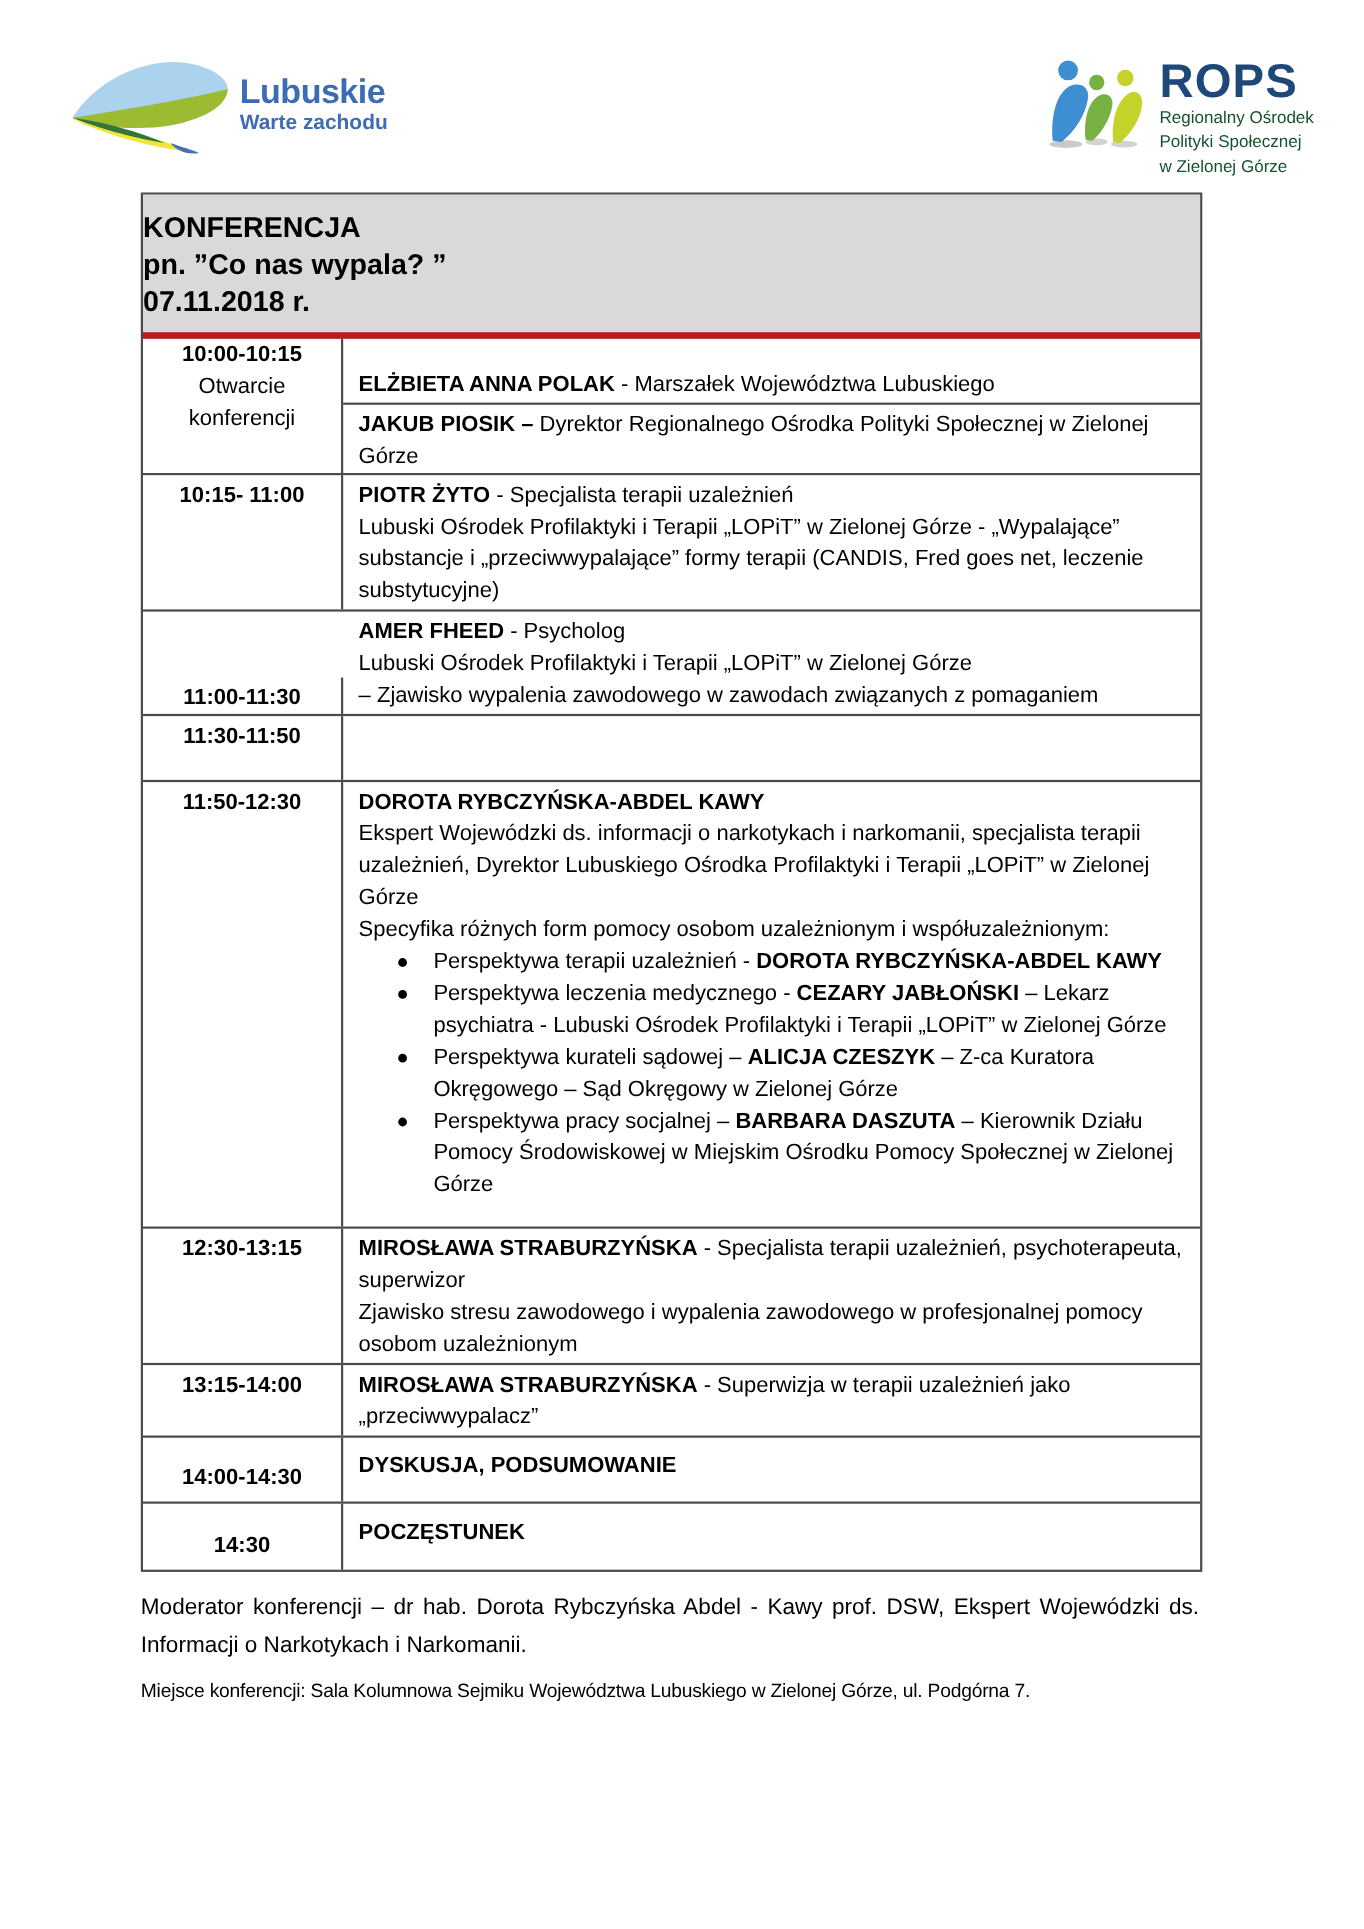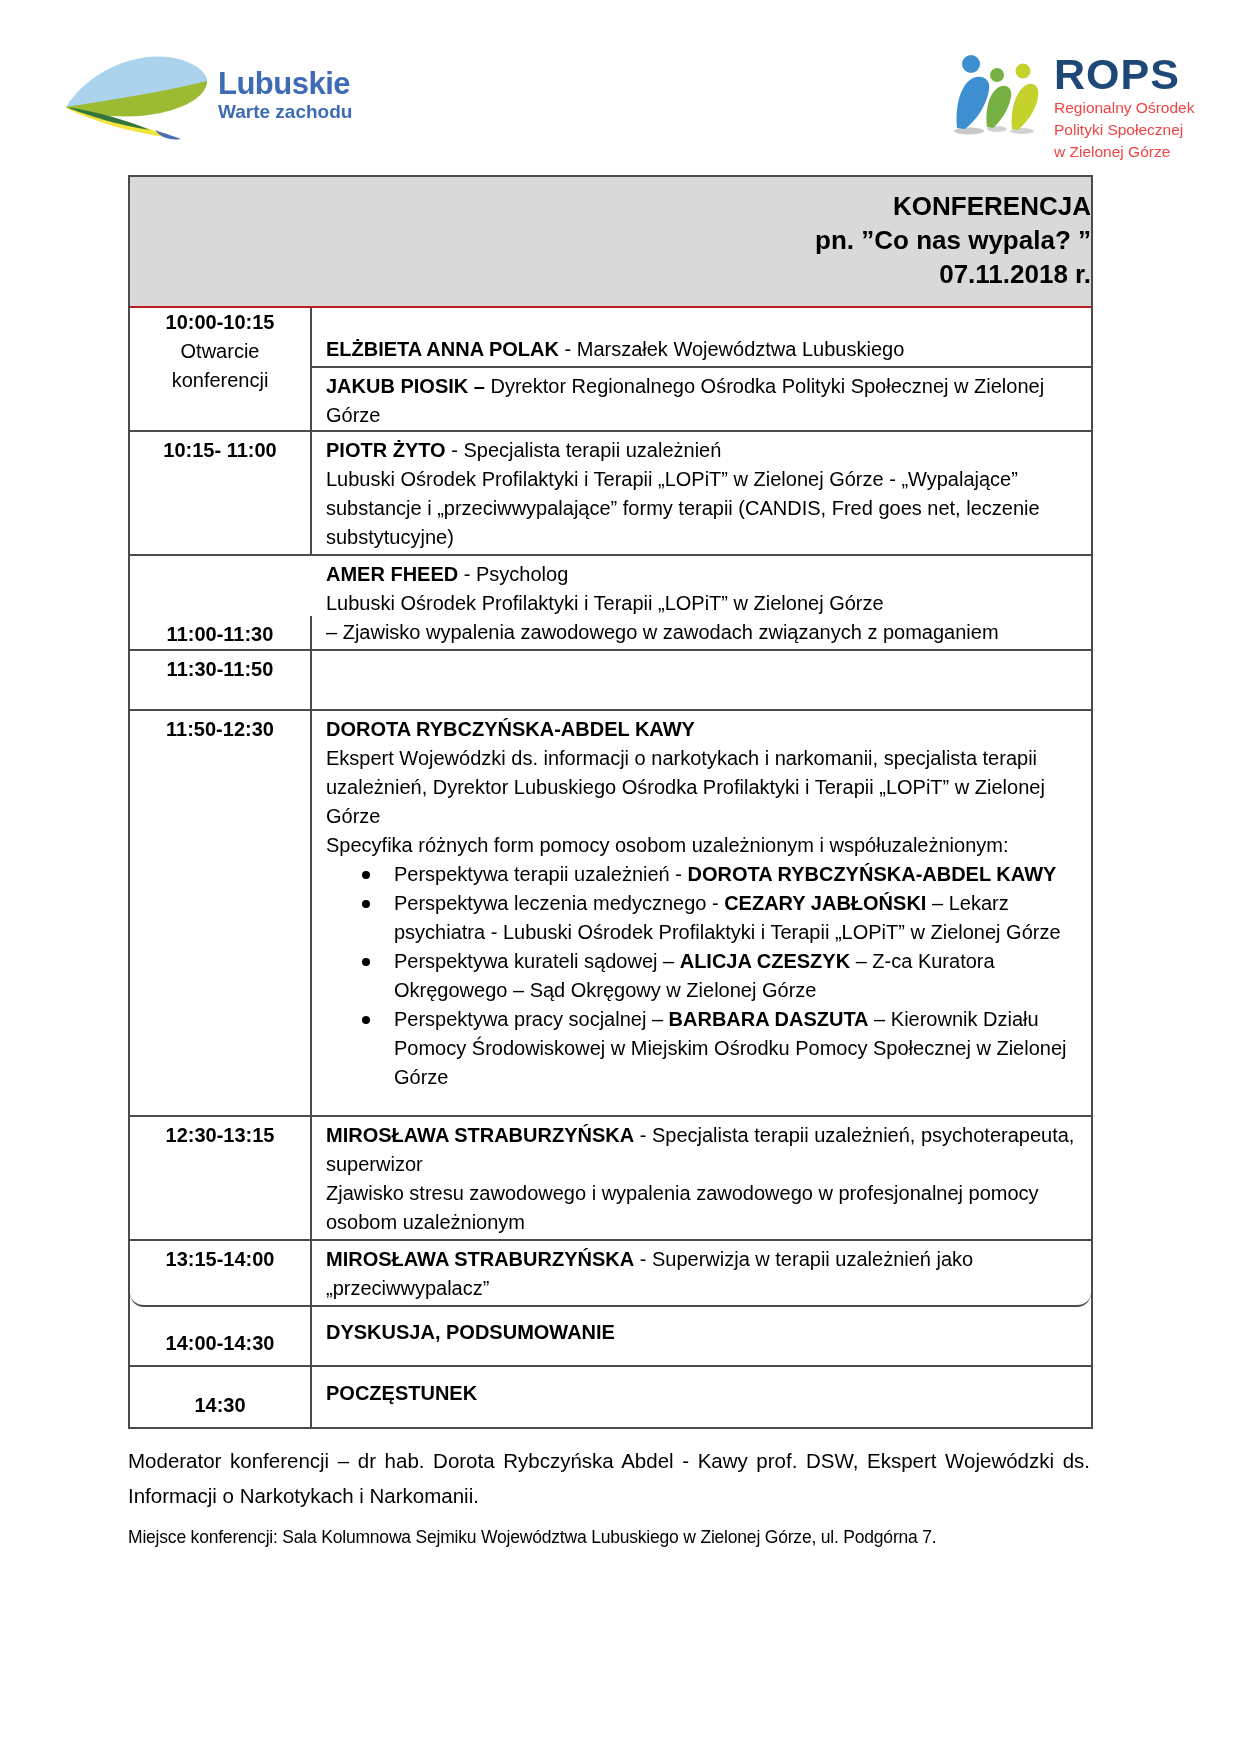--- a/index.html
+++ b/index.html
@@ -12,49 +12,49 @@
 
   
   .lub-logo { position:absolute; left:60px; top:50px; display:flex; align-items:flex-start; }
   .lub-text { margin-left:6px; padding-top:18px; }
   .lub-name { font-size:31px; font-weight:bold; color:#3e6cb4; letter-spacing:-0.5px; line-height:32px; }
   .lub-tag  { font-size:19px; font-weight:bold; color:#3e6cb4; margin-top:1px; }
 
   .rops-logo { position:absolute; left:946px; top:52px; display:flex; align-items:flex-start; }
   .rops-text { margin-left:14px; }
   .rops-acr  { font-size:43px; font-weight:bold; color:#1e4877; line-height:44px; letter-spacing:1px; }
-  .rops-sub  { font-size:15.5px; color:#ef4444; line-height:20px; margin-top:2px; }
+  .rops-sub  { font-size:15.5px; color:#14532d; line-height:20px; margin-top:2px; }
 
   
   .doc-table {
     position:absolute; left:128px; top:175px; width:965px;
     border:2px solid #4b4b4b; font-size:20px; line-height:29px;
   }
   .title-block {
-    background:#d9d9d9; border-bottom:2px solid #b91c1c;
-    text-align:right; font-weight:bold; font-size:26px; line-height:34px;
+    background:#d9d9d9; border-bottom:6px solid #b91c1c;
+    text-align:left; font-weight:bold; font-size:26px; line-height:34px;
     height:131px; padding-top:12px;
   }
   .row { display:flex; border-bottom:2px solid #4b4b4b; }
   .row:last-child { border-bottom:none; }
   .time-cell {
     width:182px; flex:0 0 182px; border-right:2px solid #4b4b4b;
     text-align:center; font-weight:bold; padding-top:4px;
   }
   .time-sub { font-weight:normal; }
   .content-cell { flex:1; padding:4px 8px 2px 14px; }
   b { font-weight:bold; }
 
   .r1 { min-height:123px; }
   .r2 { min-height:117px; }
   .r3 { min-height:87px;align-items:flex-end;  }
   .r4 { min-height:60px;  }
   .r5 { min-height:406px; }
   .r6 { min-height:119px; }
-  .r7 { min-height:58px;border-radius:14px;  }
+  .r7 { min-height:58px;  }
   .r8 { min-height:60px;  }
   .r9 { min-height:60px;  }
 
   .r1 .time-cell { display:flex; flex-direction:column; padding-top:0; }
   .stack { flex:1; display:flex; flex-direction:column; }
   .sub-a { height:60px; border-bottom:2px solid #4b4b4b; display:flex; align-items:flex-end; padding:0 8px 2px 14px; }
   .sub-b { flex:1; padding:4px 8px 0 14px; }
 
   .row-bottom .time-cell    { display:flex; align-items:flex-end; justify-content:center; padding:0 0 7px 0; }
   .row-bottom .content-cell { display:flex; align-items:center; padding:0 8px 7px 14px; }

